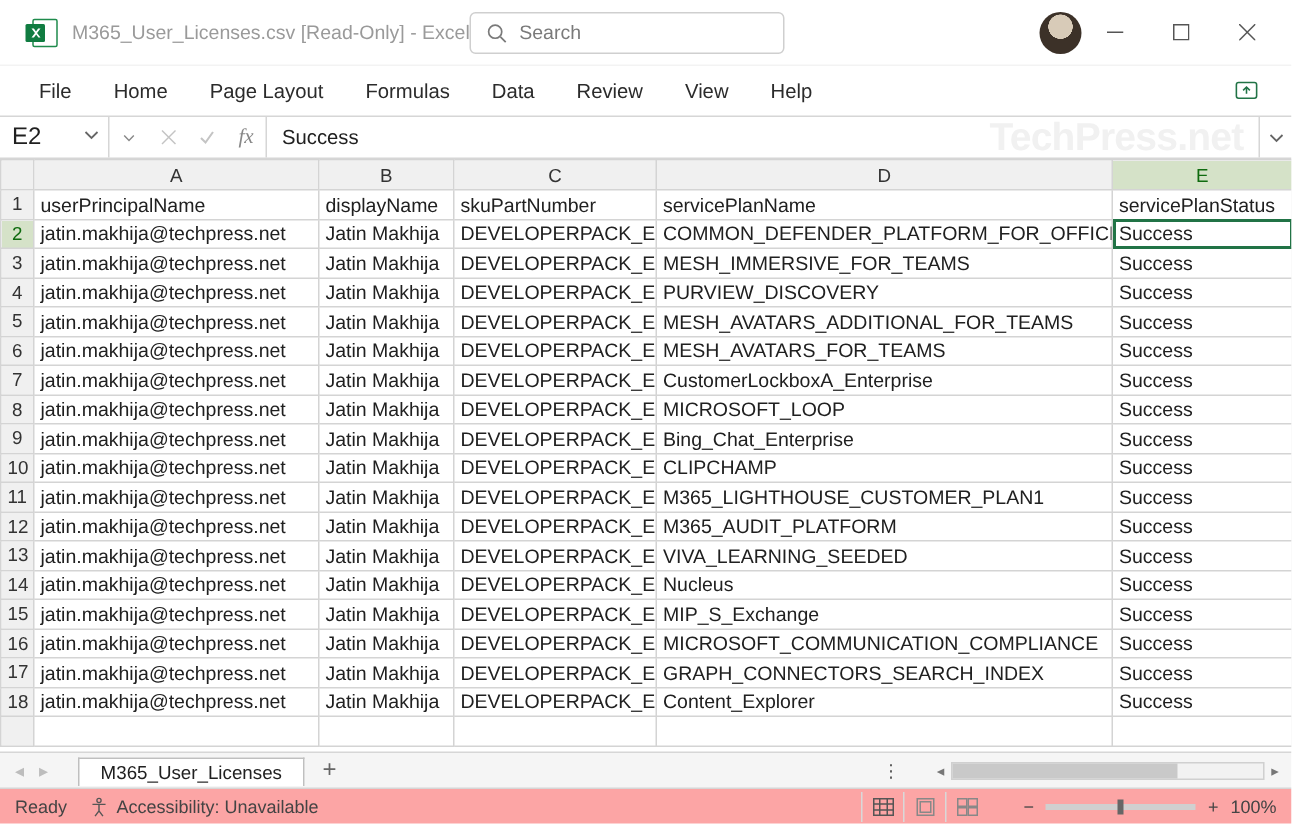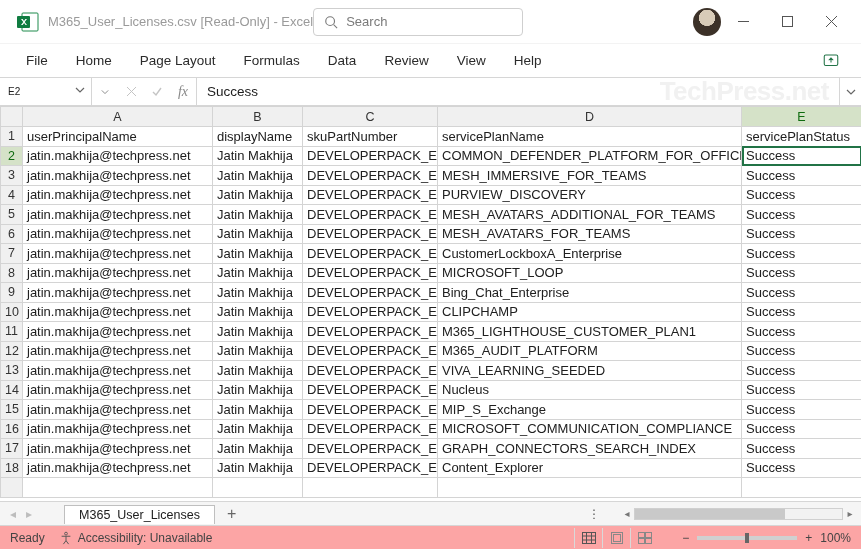--- a/index.html
+++ b/index.html
@@ -15,21 +15,21 @@
 .win-btn{width:44px;height:36px;display:flex;align-items:center;justify-content:center;color:#555}
 .win-btn svg{width:11px;height:11px}
 
 
 .ribbon{height:34px;display:flex;align-items:center;padding:0 12px;gap:0;border-bottom:1px solid #d6d6d6;background:#fff}
 .ribbon .tab{padding:0 14px;height:34px;display:flex;align-items:center;font-size:13.5px;color:#2b2b2b;cursor:pointer}
 .ribbon .share{margin-left:auto;width:36px;display:flex;justify-content:center;align-items:center}
 
 
 .formula-bar{height:28px;display:flex;align-items:stretch;border-bottom:1px solid #d6d6d6;background:#fff}
-.name-box{width:92px;border-right:1px solid #d6d6d6;display:flex;align-items:center;padding:0 8px;font-size:10px;position:relative}
+.name-box{width:73px;border-right:1px solid #d6d6d6;display:flex;align-items:center;padding:0 8px;font-size:16px;position:relative}
 .name-box .chev{position:absolute;right:6px;top:7px;color:#666}
 .fb-btns{display:flex;align-items:center;border-right:1px solid #d6d6d6}
 .fb-btn{width:26px;display:flex;align-items:center;justify-content:center;color:#888}
 .fb-btn.disabled{color:#c4c4c4}
 .fb-fx{font-style:italic;font-family:"Times New Roman",serif;font-size:14px}
 .formula-input{flex:1;display:flex;align-items:center;padding:0 10px;font-size:13.5px;position:relative}
 .watermark{position:absolute;right:10px;top:-2px;font-size:26px;font-weight:700;color:#f1f1f1;letter-spacing:-0.5px;pointer-events:none;font-family:Arial,sans-serif}
 .fb-expand{width:22px;display:flex;align-items:center;justify-content:center;border-left:1px solid #d6d6d6;color:#666}
 
 
@@ -41,21 +41,21 @@
 .row-hdr{background:#f0f0f0;text-align:center;width:22px;color:#333;font-size:12.5px}
 col.cA{width:190px} col.cB{width:90px} col.cC{width:135px} col.cD{width:304px} col.cE{width:120px}
 .row-hdr.sel{background:#d5e2c8;color:#0f6b0f}
 thead th.sel-col{background:#d5e2c8;color:#0f6b0f}
 td.active{outline:2px solid #217346;outline-offset:-2px}
 
 
 .sheet-bar{height:24px;display:flex;align-items:center;background:#f5f5f5;border-bottom:1px solid #d6d6d6;font-size:12px}
 .nav-btns{display:flex;gap:2px;padding:0 6px;color:#bdbdbd}
 .nav-btns span{padding:0 4px}
-.sheet-tab{background:#fff;border:1px solid #bfbfbf;border-bottom:none;padding:2px 14px;margin-left:22px;font-size:12.5px;position:relative;top:1px}
+.sheet-tab{background:#fff;border:1px solid #bfbfbf;border-bottom:none;padding:2px 14px;margin-left:10px;font-size:12.5px;position:relative;top:1px}
 .add-sheet{padding:0 12px;color:#666;font-size:16px;line-height:1}
 .dots{margin-left:auto;padding:0 14px;letter-spacing:2px;color:#555}
 .hscroll{width:245px;height:14px;display:flex;align-items:center;padding:0 4px}
 .hs-track{flex:1;height:12px;background:#f2f2f2;border:1px solid #d0d0d0;position:relative}
 .hs-thumb{position:absolute;left:0;width:150px;height:100%;background:#c9c9c9}
 .hs-arrow{width:14px;text-align:center;color:#777;font-size:10px}
 
 
 .status{height:23px;display:flex;align-items:center;background:#fca5a5;font-size:12px;padding:0 10px;gap:14px;color:#444}
 .status .views{margin-left:auto;display:flex;gap:0}

